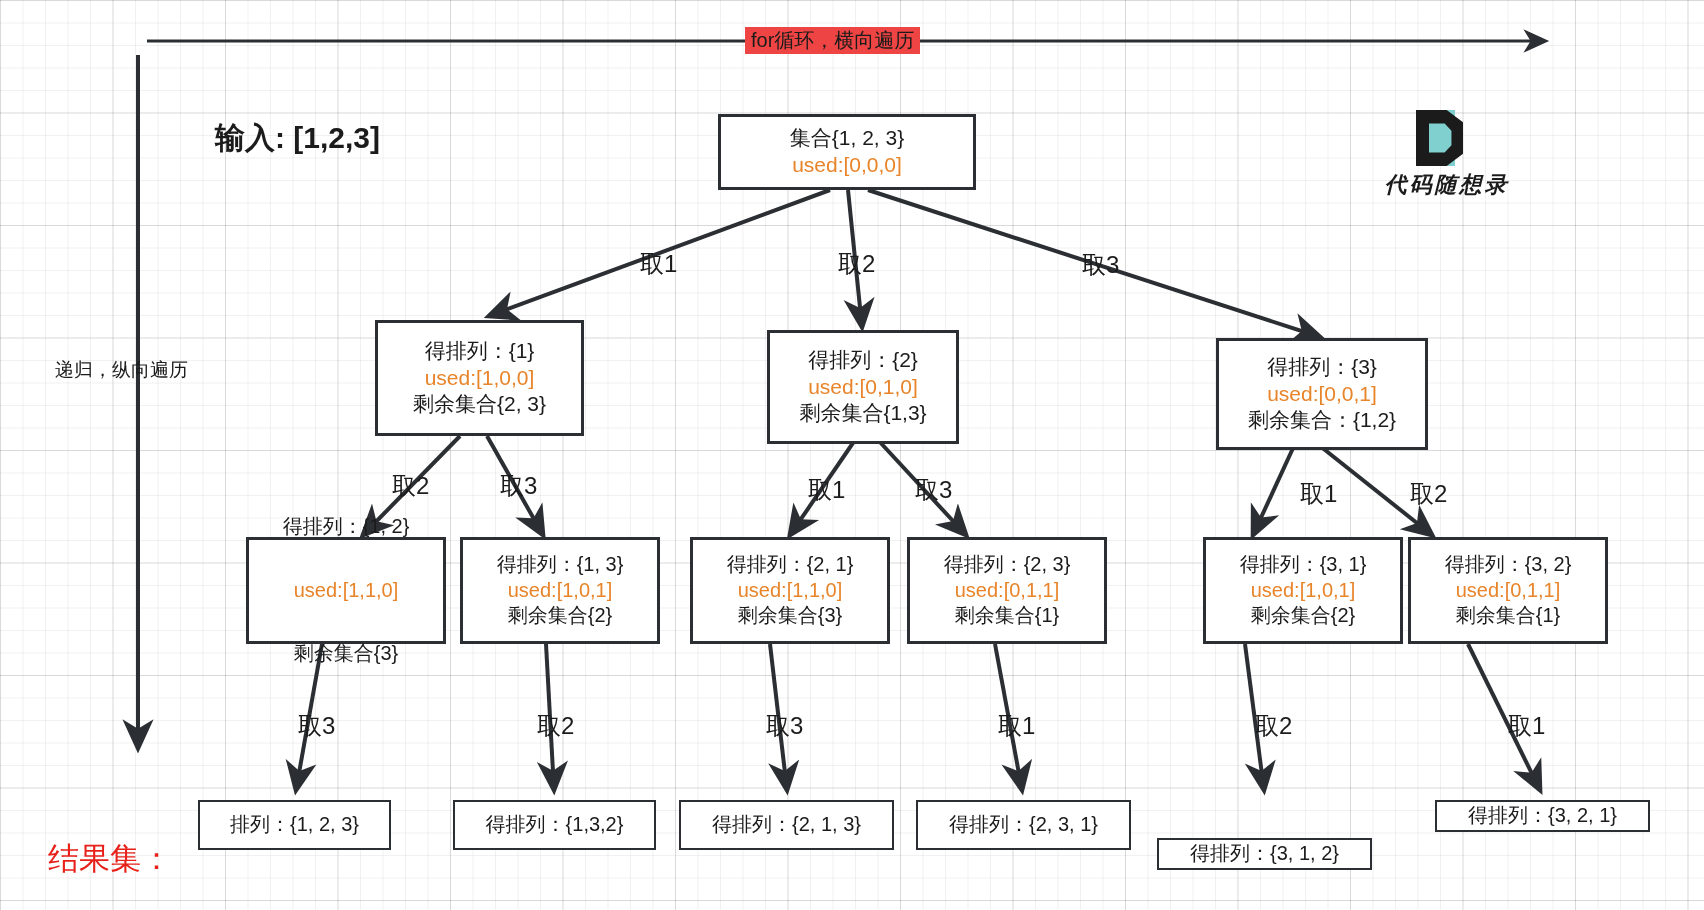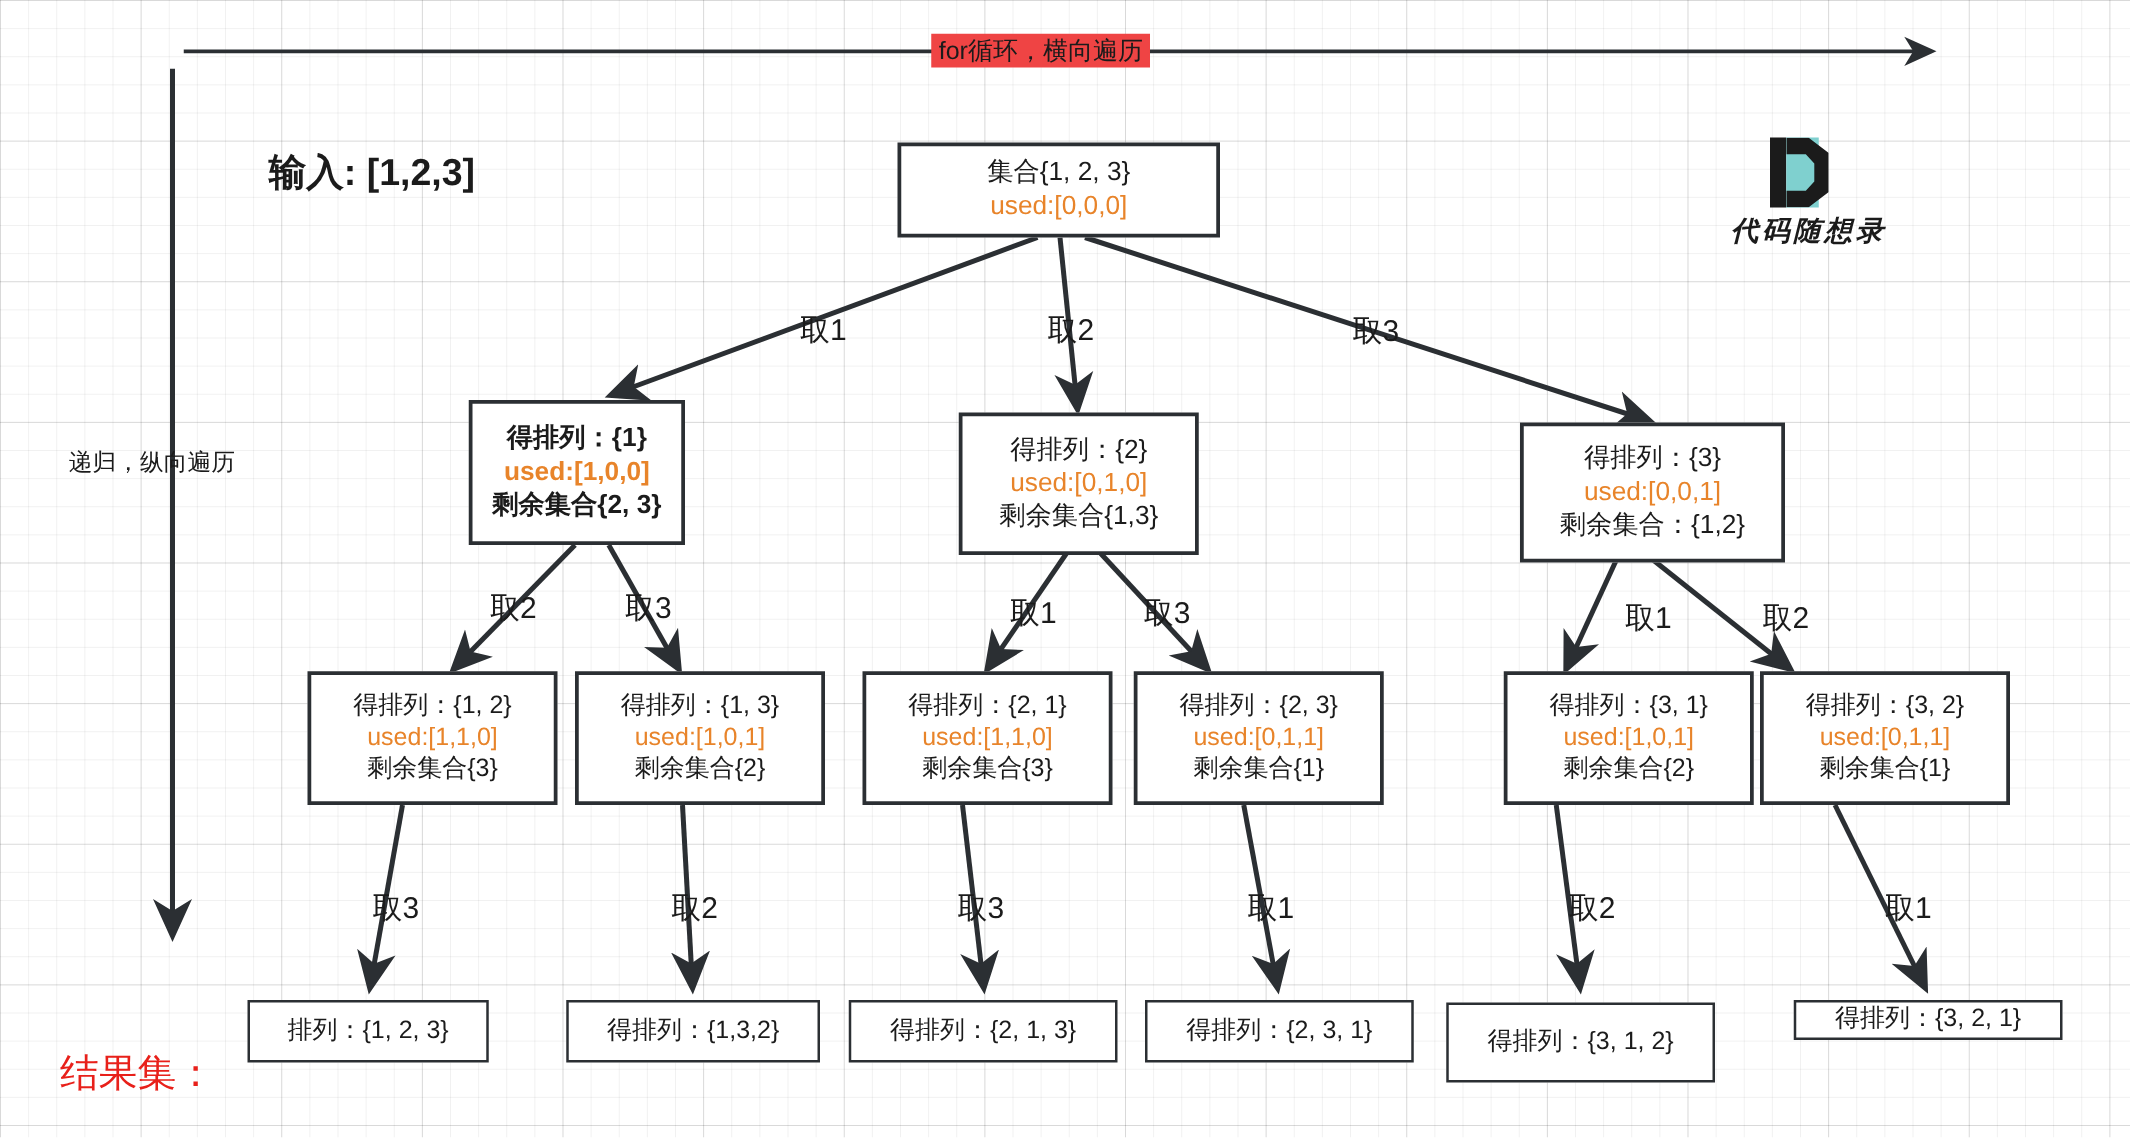--- a/index.html
+++ b/index.html
@@ -111,37 +111,37 @@
       <div class="dsh"></div>
   </div>
   <div class="cap">代码随想录</div>
 </div>
 
 <div class="node n-root" style="left:718px;top:114px;width:258px;height:76px;">
   <div class="ln">集合{1, 2, 3}</div>
   <div class="ln used">used:[0,0,0]</div>
 </div>
 
-<div class="node n-l1" style="left:375px;top:320px;width:173px;height:116px;font-weight:bold;">
+<div class="node n-l1" style="left:375px;top:320px;width:209px;height:116px;">
   <div class="ln">得排列：{1}</div>
   <div class="ln used">used:[1,0,0]</div>
   <div class="ln">剩余集合{2, 3}</div>
 </div>
 <div class="node n-l1" style="left:767px;top:330px;width:192px;height:114px;">
   <div class="ln">得排列：{2}</div>
   <div class="ln used">used:[0,1,0]</div>
   <div class="ln">剩余集合{1,3}</div>
 </div>
 <div class="node n-l1" style="left:1216px;top:338px;width:212px;height:112px;">
   <div class="ln">得排列：{3}</div>
   <div class="ln used">used:[0,0,1]</div>
   <div class="ln">剩余集合：{1,2}</div>
 </div>
 
-<div class="node n-l2" style="left:246px;top:537px;width:200px;height:107px;">
+<div class="node n-l2" style="left:246px;top:537px;width:200px;height:107px;gap:38px;">
   <div class="ln">得排列：{1, 2}</div>
   <div class="ln used">used:[1,1,0]</div>
   <div class="ln">剩余集合{3}</div>
 </div>
 <div class="node n-l2" style="left:460px;top:537px;width:200px;height:107px;">
   <div class="ln">得排列：{1, 3}</div>
   <div class="ln used">used:[1,0,1]</div>
   <div class="ln">剩余集合{2}</div>
 </div>
 <div class="node n-l2" style="left:690px;top:537px;width:200px;height:107px;">
@@ -170,21 +170,21 @@
 </div>
 <div class="node n-leaf" style="left:453px;top:800px;width:203px;height:50px;">
   <div class="ln">得排列：{1,3,2}</div>
 </div>
 <div class="node n-leaf" style="left:679px;top:800px;width:215px;height:50px;">
   <div class="ln">得排列：{2, 1, 3}</div>
 </div>
 <div class="node n-leaf" style="left:916px;top:800px;width:215px;height:50px;">
   <div class="ln">得排列：{2, 3, 1}</div>
 </div>
-<div class="node n-leaf" style="left:1157px;top:802px;width:215px;height:64px;">
+<div class="node n-leaf" style="left:1157px;top:838px;width:215px;height:32px;">
   <div class="ln">得排列：{3, 1, 2}</div>
 </div>
 <div class="node n-leaf" style="left:1435px;top:800px;width:215px;height:32px;">
   <div class="ln">得排列：{3, 2, 1}</div>
 </div>
 
 <div class="edge-label" style="left:640px;top:248px;">取1</div>
 <div class="edge-label" style="left:838px;top:248px;">取2</div>
 <div class="edge-label" style="left:1082px;top:249px;">取3</div>
 

